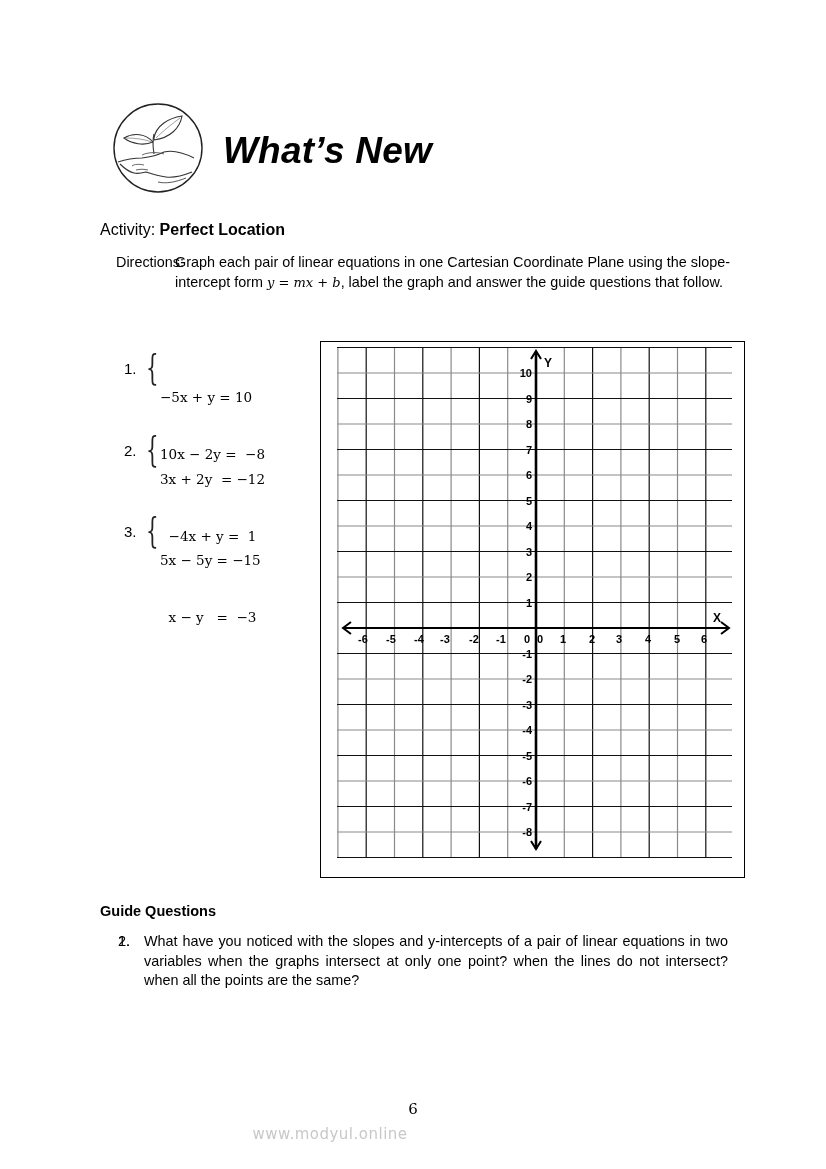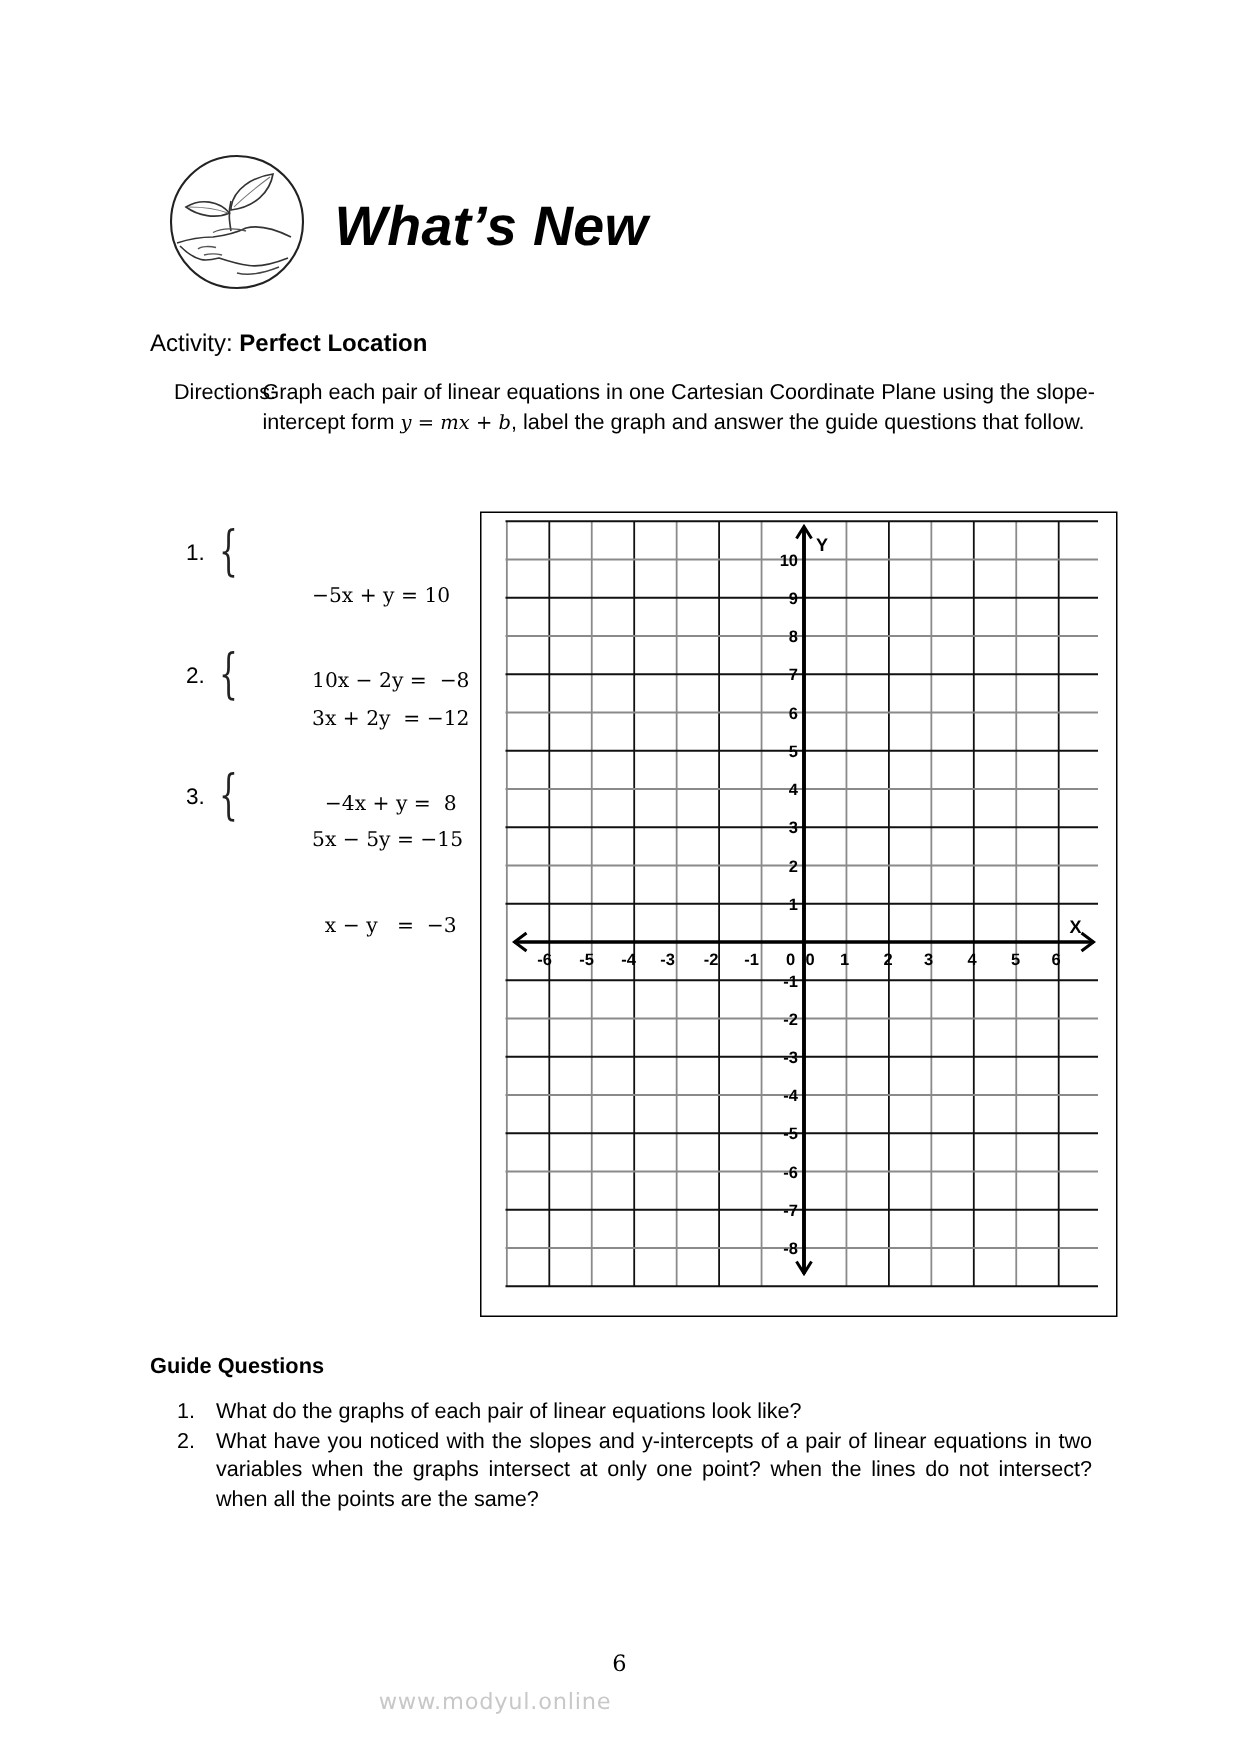--- a/index.html
+++ b/index.html
@@ -9,21 +9,21 @@
     .title { left: 223px; top: 130px; font-size: 37px; font-weight: bold; font-style: italic; letter-spacing: 0.2px; }
     .activity { left: 100px; top: 221px; font-size: 16px; text-align: center; }
     .activity b { font-weight: bold; }
     .directions { left: 100px; top: 253px; width: 630px; font-size: 14.4px; line-height: 19.5px; }
     .dir-label { position: absolute; left: 16px; top: 0; }
     .dir-body { position: absolute; left: 75px; top: 0; width: 555px; text-align: justify; }
     .math { font-family: "DejaVu Serif", serif; font-style: italic; font-size: 13px; }
     .eq-item { left: 124px; font-size: 15px; }
     .eq-num { position: absolute; left: 0; top: 10px; font-size: 15px; }
     .eq-brace { position: absolute; left: 22px; top: -2px; font-family: "DejaVu Serif", serif; font-size: 36px; font-weight: 200; line-height: 40px; transform: scaleX(0.55); transform-origin: left; color: #222; }
-    .eq-lines { position: absolute; left: 28px; top: 0; font-family: "DejaVu Serif", serif; font-size: 13.5px; line-height: 19px; white-space: pre; margin-left: 48px; }
+    .eq-lines { position: absolute; left: 28px; top: 0; font-family: "DejaVu Serif", serif; font-size: 13.5px; line-height: 19px; white-space: pre; }
     .graph-box { left: 320px; top: 341px; width: 425px; height: 537px; border: 1px solid #000; box-sizing: border-box; }
     .guide-h { left: 100px; top: 903px; font-size: 14.5px; font-weight: bold; text-align: right; }
     .guide-list { left: 118px; top: 932px; width: 610px; font-size: 14.4px; line-height: 19.5px; }
     .gq { position: relative; padding-left: 26px; text-align: justify; }
     .gq-num { position: absolute; left: 0; top: 0; }
     .page-num { left: 0; width: 826px; top: 1100px; text-align: center; font-family: "DejaVu Serif", serif; font-size: 15px; }
     .watermark { left: 0; width: 660px; top: 1125px; text-align: center; font-family: "DejaVu Sans", sans-serif; font-size: 15px; color: #c8c8c8; letter-spacing: 0.5px; }
     svg text { font-family: "Liberation Sans", sans-serif; font-weight: bold; }
   </style>
 </head>
@@ -71,21 +71,21 @@
     <div>−5x + y = 10</div>
     <div>10x − 2y =  −8</div>
   </div>
 </div>
 
 <div class="abs eq-item" style="top:432px;">
   <span class="eq-num">2.</span>
   <span class="eq-brace" style="left:22px;">{</span>
   <div class="eq-lines" style="left:36px;">
     <div>3x + 2y  = −12</div>
-    <div>  −4x + y =  8</div>
+    <div>  −4x + y =  1</div>
   </div>
 </div>
 
 <div class="abs eq-item" style="top:513px;">
   <span class="eq-num">3.</span>
   <span class="eq-brace" style="left:22px;">{</span>
   <div class="eq-lines" style="left:36px;">
     <div>5x − 5y = −15</div>
     <div>  x − y   =  −3</div>
   </div>
@@ -166,21 +166,20 @@
       <text x="531" y="784" font-size="11" text-anchor="end" fill="#000">-6</text>
       <text x="531" y="809.5" font-size="11" text-anchor="end" fill="#000">-7</text>
       <text x="531" y="835" font-size="11" text-anchor="end" fill="#000">-8</text>
     </svg>
 </div>
 
 <div class="abs guide-h">Guide Questions</div>
 <div class="abs guide-list">
   <div class="gq">
     <span class="gq-num">1.</span>
-    <span>What do the graphs of each pair of linear equations look like?</span>
   </div>
   <div class="gq">
     <span class="gq-num">2.</span>
     <span>What have you noticed with the slopes and y-intercepts of a pair of linear equations in two variables when the graphs intersect at only one point? when the lines do not intersect? when all the points are the same?</span>
   </div>
 </div>
 
 <div class="abs page-num">6</div>
 <div class="abs watermark">www.modyul.online</div>
 

